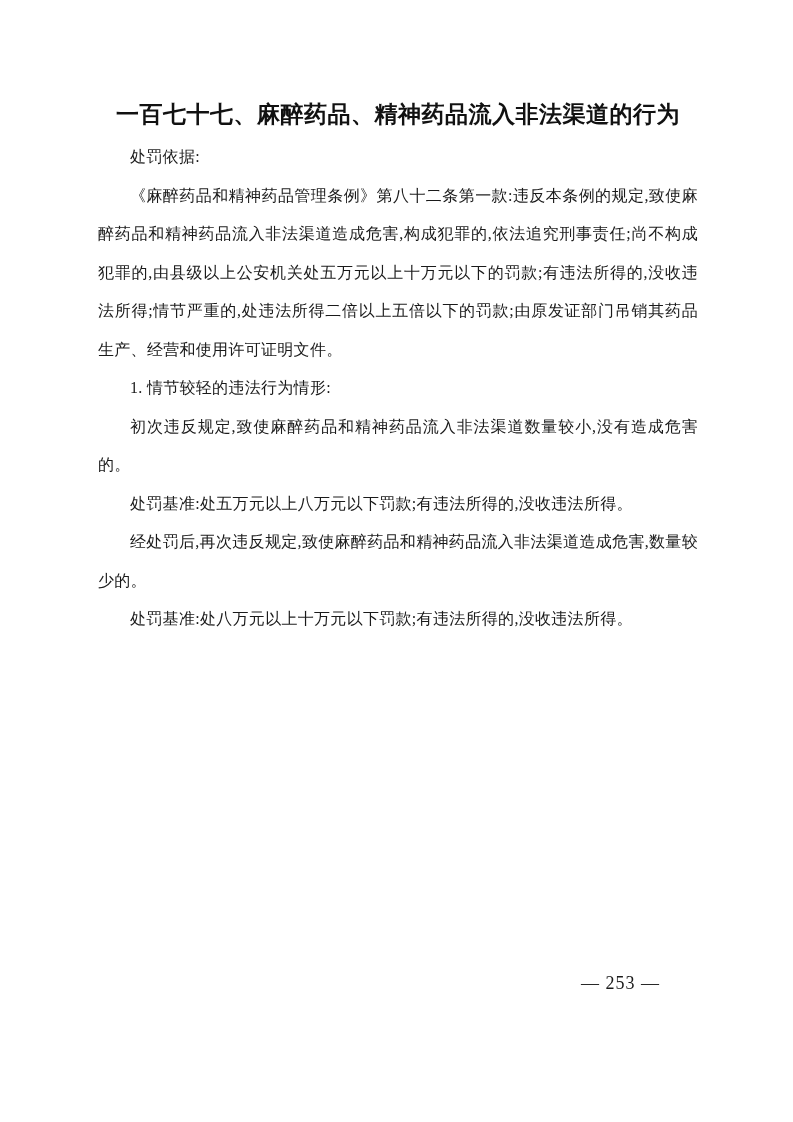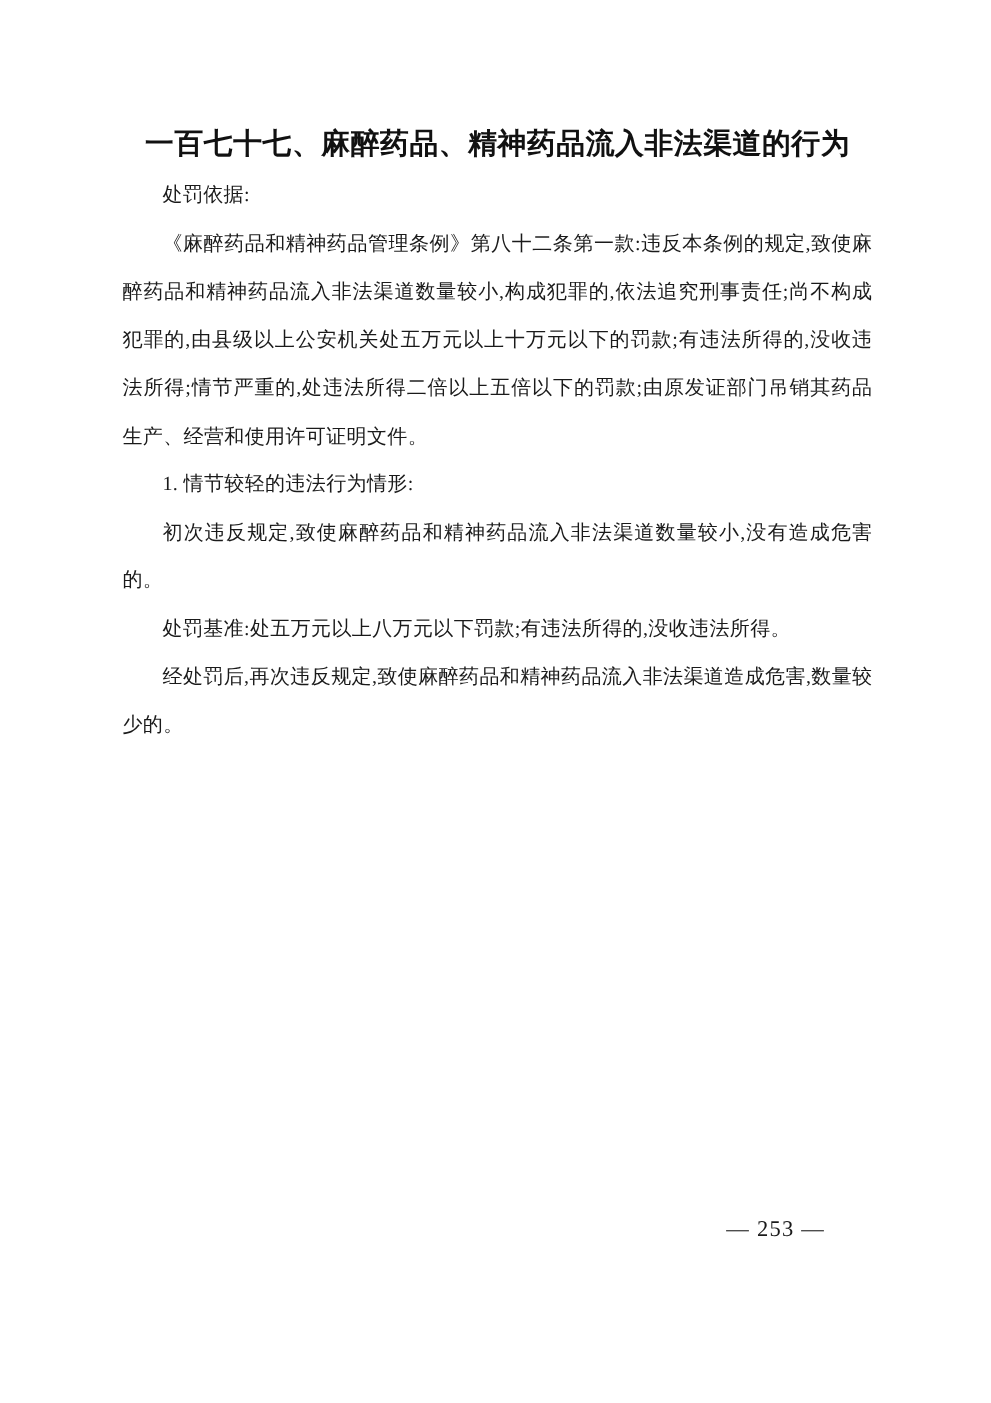--- a/index.html
+++ b/index.html
@@ -54,21 +54,22 @@
   }
 </style>
 </head>
 <body>
 
 <div class="page">
   <div class="content">
     <h1 class="doc-title">一百七十七、麻醉药品、精神药品流入非法渠道的行为</h1>
     <div class="paragraphs">
       <p>处罚依据:</p>
-      <p>《麻醉药品和精神药品管理条例》第八十二条第一款:违反本条例的规定,致使麻醉药品和精神药品流入非法渠道数量较小,构成犯罪的,依法追究刑事责任;尚不构成犯罪的,由县级以上公安机关处五万元以上十万元以下的罚款;有违法所得的,没收违法所得;情节严重的,处违法所得二倍以上五倍以下的罚款;由原发证部门吊销其药品生产、经营和使用许可证明文件。</p>
+      <p>《麻醉药品和精神药品管理条例》第八十二条第一款:违反本条例的规定,致使麻醉药品和精神药品流入非法渠道造成危害,构成犯罪的,依法追究刑事责任;尚不构成犯罪的,由县级以上公安机关处五万元以上十万元以下的罚款;有违法所得的,没收违法所得;情节严重的,处违法所得二倍以上五倍以下的罚款;由原发证部门吊销其药品生产、经营和使用许可证明文件。</p>
       <p>1. 情节较轻的违法行为情形:</p>
       <p>初次违反规定,致使麻醉药品和精神药品流入非法渠道数量较小,没有造成危害的。</p>
       <p>处罚基准:处五万元以上八万元以下罚款;有违法所得的,没收违法所得。</p>
       <p>经处罚后,再次违反规定,致使麻醉药品和精神药品流入非法渠道造成危害,数量较少的。</p>
+      <p>处罚基准:处八万元以上十万元以下罚款;有违法所得的,没收违法所得。</p>
     </div>
   </div>
   <div class="page-number">— 253 —</div>
 </div>
 
 </body></html>

